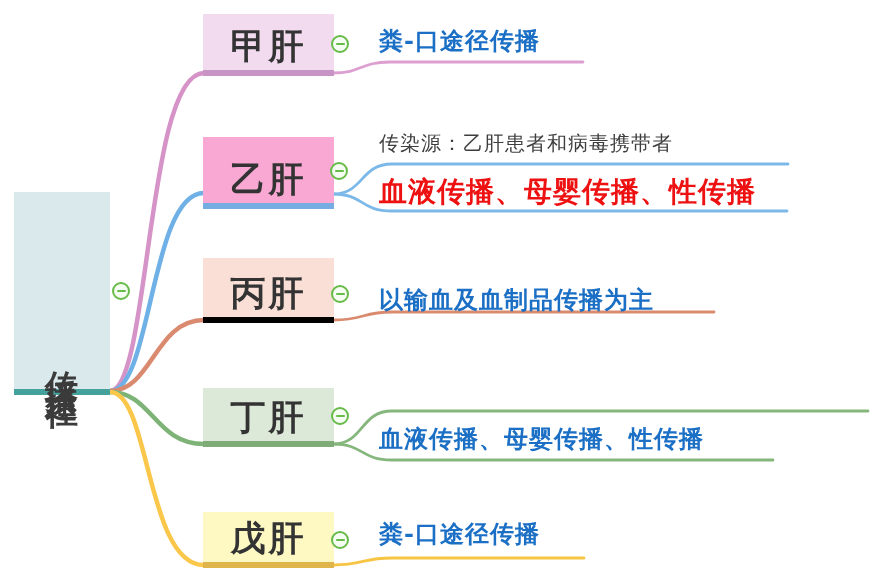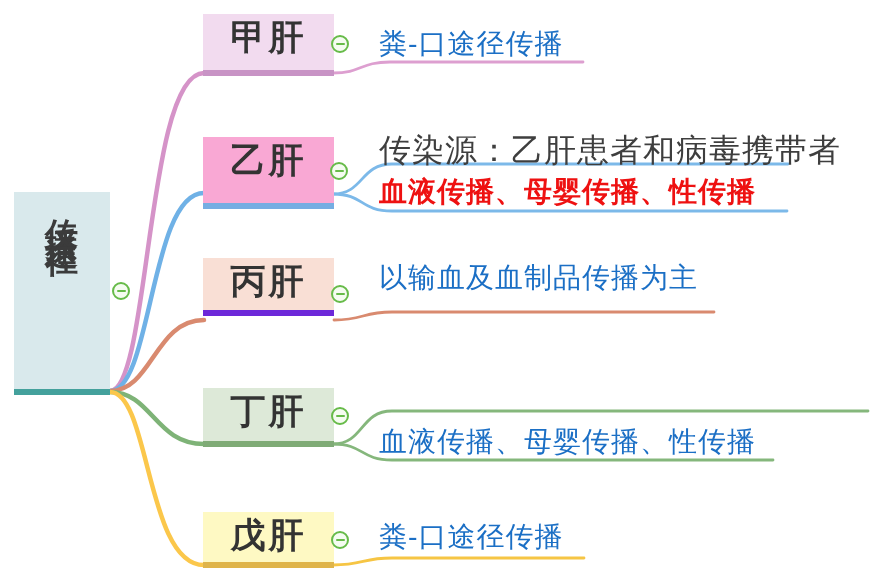--- a/index.html
+++ b/index.html
@@ -1,34 +1,34 @@
 <!DOCTYPE html>
 <html><head>
 <meta charset="utf-8">
 <style>
   html,body{margin:0;padding:0;background:#fff;}
   .mindmap{position:relative;width:880px;height:586px;background:#fff;overflow:hidden;
            font-family:"DejaVu Serif","Liberation Serif",serif;}
   .links{position:absolute;left:0;top:0;}
-  .node{position:absolute;box-sizing:border-box;display:flex;align-items:flex-start;justify-content:center;}
+  .node{position:absolute;box-sizing:border-box;display:flex;align-items:flex-end;justify-content:center;}
   .root{left:14px;top:192px;width:96px;height:203px;background:#d9e9ec;border-bottom:6px solid #44a19c;}
   .root-label{writing-mode:vertical-rl;font-size:33px;font-weight:bold;color:#3b3b3b;
               letter-spacing:9px;line-height:1;padding-bottom:9px;}
   .branch{left:203px;width:131px;font-size:35px;font-weight:bold;color:#333;letter-spacing:3px;}
   .b0{top:14px;height:62px;background:#f2dbef;border-bottom:6px solid #c893c5;}
   .b1{top:137px;height:72px;background:#f9a8d4;border-bottom:6px solid #75ade2;}
-  .b2{top:258px;height:58px;background:#f9dfd5;border-bottom:6px solid #6d28d9;}
+  .b2{top:258px;height:65px;background:#f9dfd5;border-bottom:6px solid #000000;}
   .b3{top:388px;height:59px;background:#dde9d8;border-bottom:6px solid #7fab76;}
   .b4{top:512px;height:56px;background:#fef9c3;border-bottom:6px solid #dfb44a;}
   .child{position:absolute;left:379px;white-space:nowrap;letter-spacing:1px;line-height:1.2;}
-  .c-dark{color:#3e3e3e;font-size:32px;}
-  .c-blue{color:#1b6fc5;font-size:28px;font-weight:normal;}
+  .c-dark{color:#3e3e3e;font-size:20px;}
+  .c-blue{color:#1b6fc5;font-size:24px;font-weight:bold;}
   .c-red{color:#ee1111;font-size:28px;font-weight:bold;}
   .t0{top:27px;}   .t1a{top:131px;} .t1b{top:175px;}
-  .t2{top:261px;}  .t3a{top:380px;} .t3b{top:425px;}
+  .t2{top:286px;}  .t3a{top:380px;} .t3b{top:425px;}
   .t4{top:520px;}
   .minus{position:absolute;width:14px;height:14px;border:2px solid #67bb49;border-radius:50%;
          background:#f5fcf1;cursor:pointer;}
   .minus::after{content:"";position:absolute;left:2.5px;right:2.5px;top:50%;height:2px;
                 margin-top:-1px;background:#67bb49;border-radius:1px;}
   .mr{left:112px;top:282px;}
   .m0{left:331px;top:35px;}
   .m1{left:330px;top:162px;}
   .m2{left:331px;top:285px;}
   .m3{left:331px;top:407px;}

